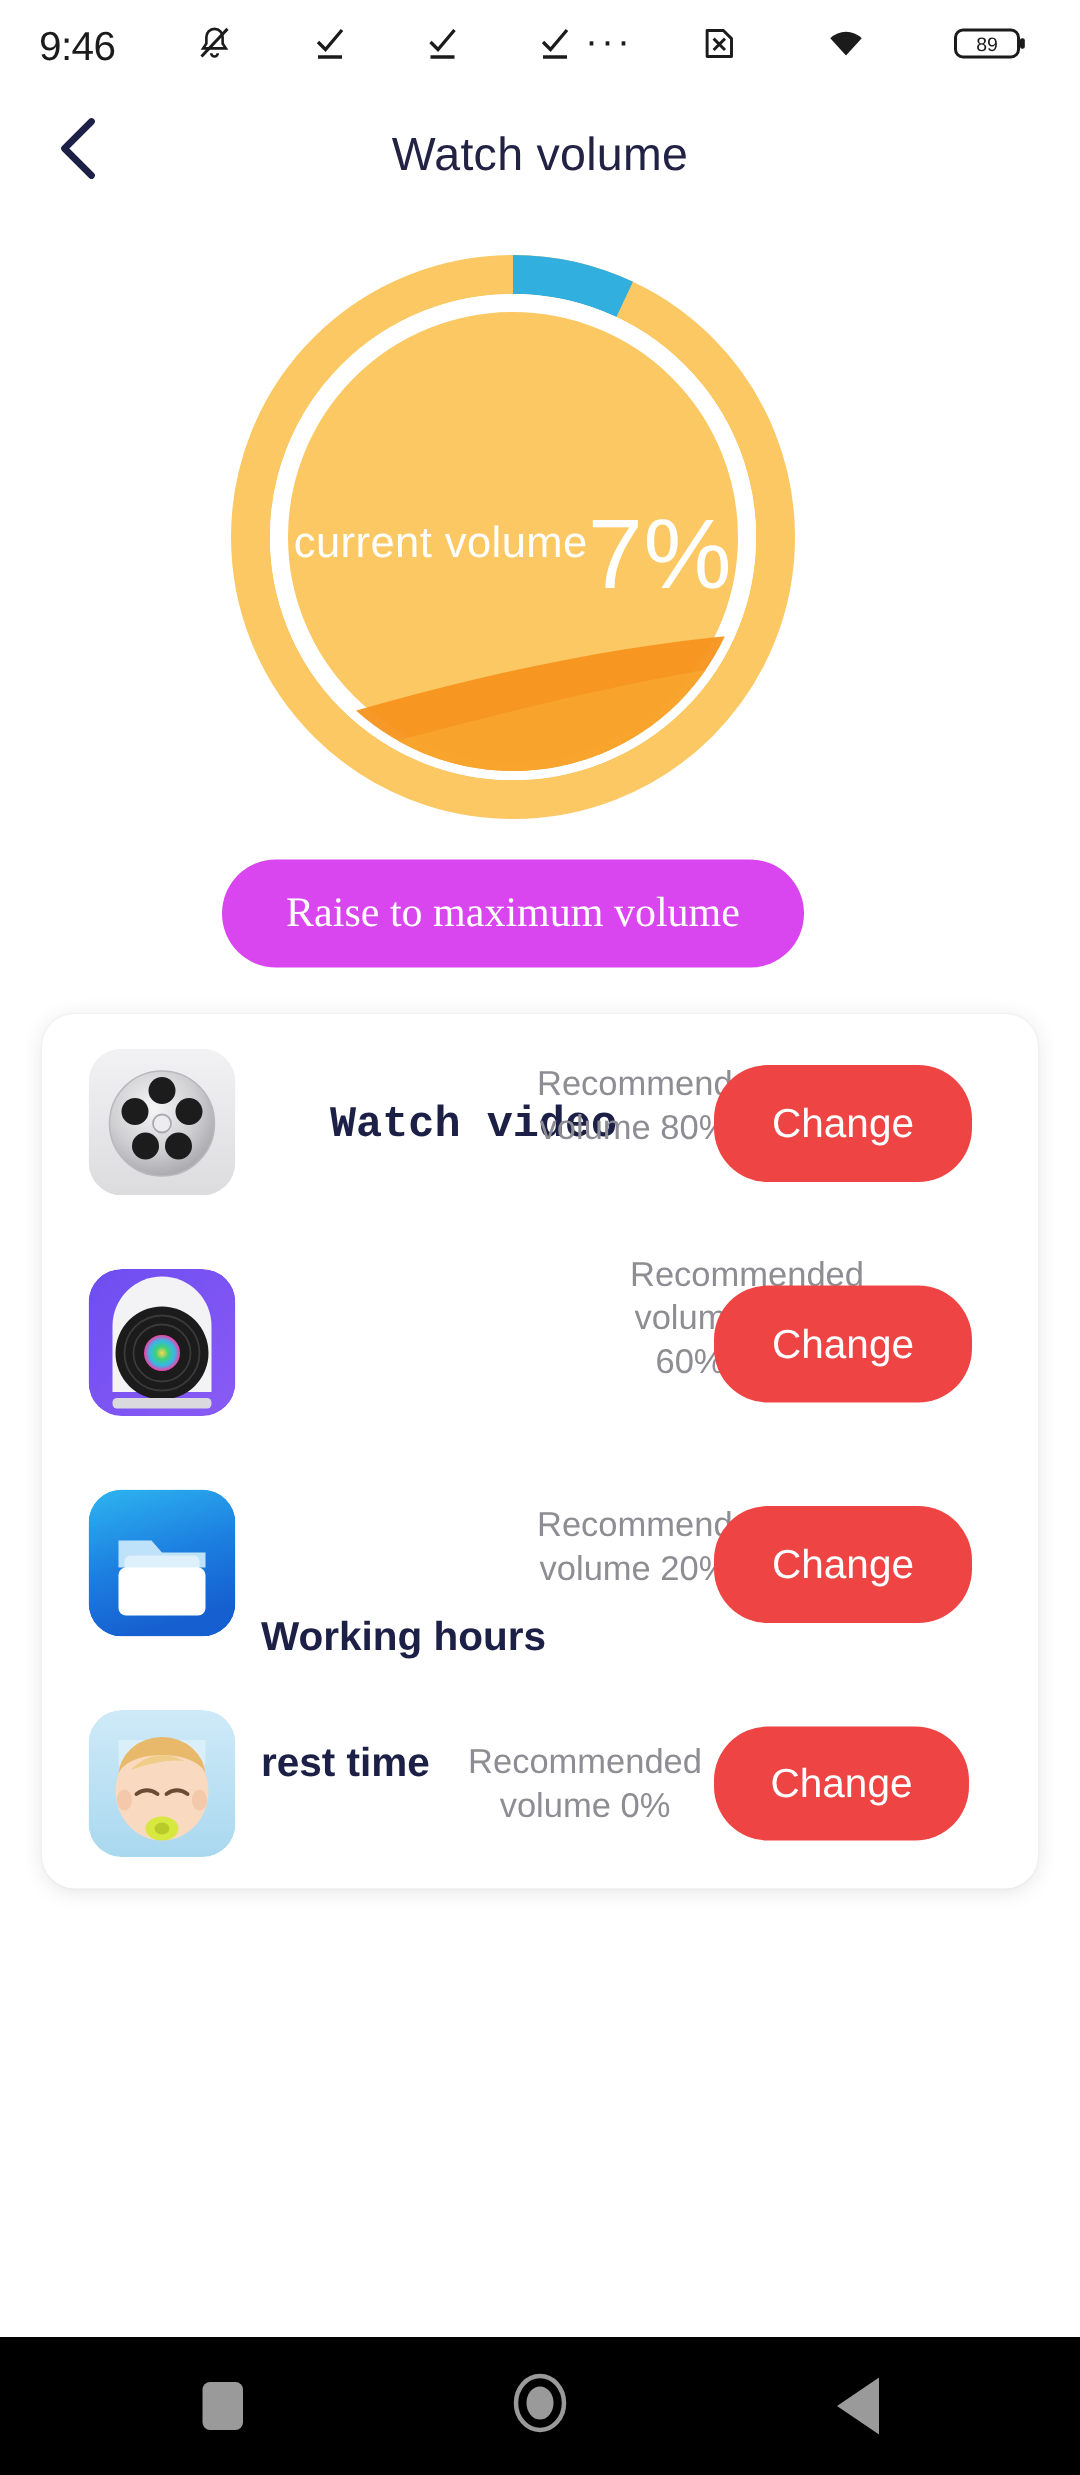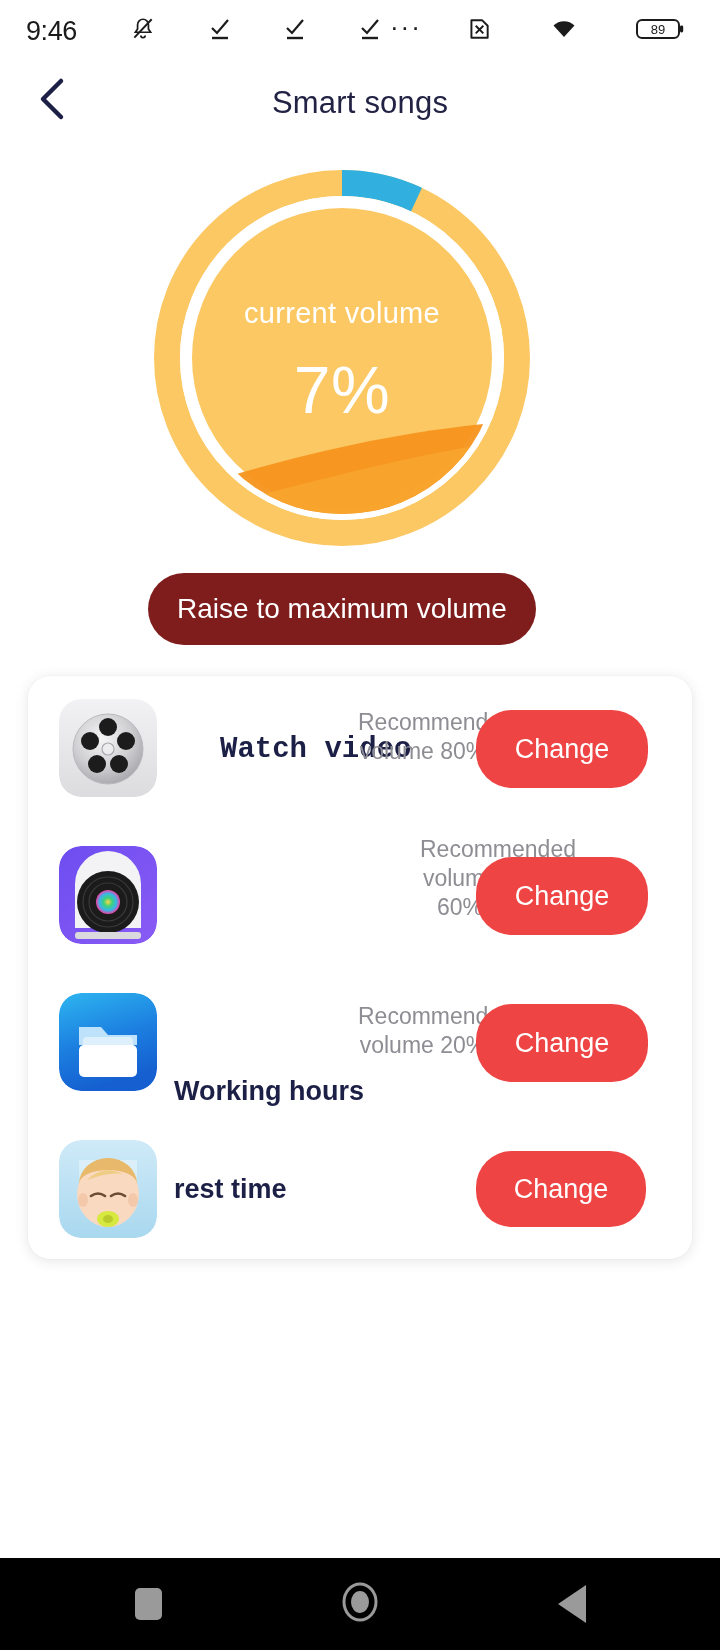--- a/index.html
+++ b/index.html
@@ -58,44 +58,44 @@
 
   
   .gauge-wrap {
     position: absolute; left: 148px; top: 164px;
     width: 388px; height: 388px;
   }
   .gauge-svg { display: block; }
   .gauge-labels {
     position: absolute; left: 0; top: 0;
     width: 388px; height: 388px;
-    display: flex; flex-direction: column;
+    display: flex; flex-direction: row;
     align-items: center; justify-content: center;
     pointer-events: none;
   }
   .gauge-caption {
     font-size: 29px; color: #ffffff; letter-spacing: 0.3px;
     margin-top: 8px;
   }
   .gauge-value {
     font-size: 66px; color: #ffffff; font-weight: 400;
     margin-top: 22px; letter-spacing: 0.5px;
   }
 
   
   .raise-btn {
     position: absolute; left: 148px; top: 573px;
     width: 388px; height: 72px;
-    background: #7f1d1d;
+    background: #d946ef;
     border-radius: 36px;
     display: flex; align-items: center; justify-content: center;
     color: #ffffff; font-size: 28px;
     cursor: pointer;
     border: none;
-    font-family: Liberation Sans, sans-serif;
+    font-family: Liberation Serif, serif;
   }
 
   
   .card {
     position: absolute; left: 28px; top: 676px;
     width: 664px; height: 583px;
     background: #ffffff;
     border-radius: 22px;
     box-shadow: 0 2px 14px rgba(0,0,0,0.10), 0 0 2px rgba(0,0,0,0.05);
   }
@@ -156,21 +156,21 @@
   .r0 .change-btn  { left: 448px; top: 34px; width: 172px; height: 78px; }
 
   .r1 .scene-title { left: 146px; top: 56px; }
   .r1 .scene-rec   { left: 392px; top: 12px; width: 80px; }
   .r1 .change-btn  { left: 448px; top: 34px; width: 172px; height: 78px; }
 
   .r2 .scene-title { left: 146px; top: 58px; margin-top: 48px; }
   .r2 .scene-rec   { left: 330px; top: 32px; width: 130px; }
   .r2 .change-btn  { left: 448px; top: 34px; width: 172px; height: 78px; }
 
-  .r3 .scene-title { left: 146px; top: 57px; }
+  .r3 .scene-title { left: 146px; top: 43px; }
   .r3 .scene-rec   { left: 272px; top: 43px; width: 180px; }
   .r3 .change-btn  { left: 448px; top: 34px; width: 170px; height: 76px; }
 
   
   .navbar {
     position: absolute; left: 0; top: 1558px;
     width: 720px; height: 92px;
     background: #000000;
     display: flex; align-items: center; justify-content: center;
     gap: 140px;
@@ -256,21 +256,21 @@
   </div>
 
   <div class="titlebar">
     <div class="back-btn">
       <span>
         <svg width="34" height="44" viewBox="0 0 34 44">
           <polyline points="25,4 7,22 25,40" fill="none" stroke="#1d2046" stroke-width="4.5" stroke-linecap="round" stroke-linejoin="round"></polyline>
         </svg>
       </span>
     </div>
-    <div class="page-title">Smart songs</div>
+    <div class="page-title">Watch volume</div>
   </div>
 
   <div class="gauge-wrap">
     <svg class="gauge-svg" width="388" height="388" viewBox="0 0 388 388">
       <defs>
         <clipPath id="innerClip">
           <circle cx="194" cy="194" r="156"></circle>
         </clipPath>
       </defs>
 
@@ -390,20 +390,21 @@
           <path d="M28 40 q16 -16 36 -6 q-14 -2 -36 6 z" fill="#f0cd86"></path>
           <path d="M32 56 q7 -5 14 0" fill="none" stroke="#6b4b34" stroke-width="2.6" stroke-linecap="round"></path>
           <path d="M52 56 q7 -5 14 0" fill="none" stroke="#6b4b34" stroke-width="2.6" stroke-linecap="round"></path>
           <ellipse cx="49" cy="79" rx="11" ry="8" fill="#d7e83f"></ellipse>
           <ellipse cx="49" cy="79" rx="5" ry="4" fill="#b9cb2b"></ellipse>
           <ellipse cx="24" cy="60" rx="5" ry="7" fill="#f3c8ab"></ellipse>
           <ellipse cx="74" cy="60" rx="5" ry="7" fill="#f3c8ab"></ellipse>
         </svg>
       </div>
       <div class="scene-title sans">rest time</div>
+      <div class="scene-rec">Recommended volume 0%</div>
       <button class="change-btn">Change</button>
     </div>
   </div>
 
   <div class="navbar">
     <div class="nav-btn">
       <div class="nav-square"></div>
     </div>
     <div class="nav-btn">
       <span>

